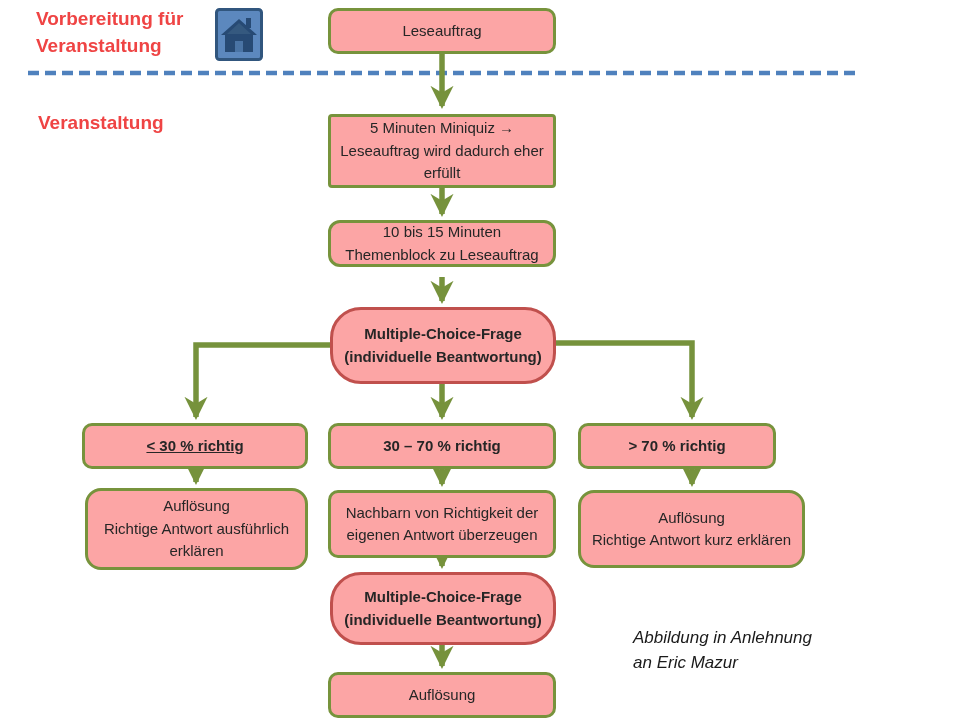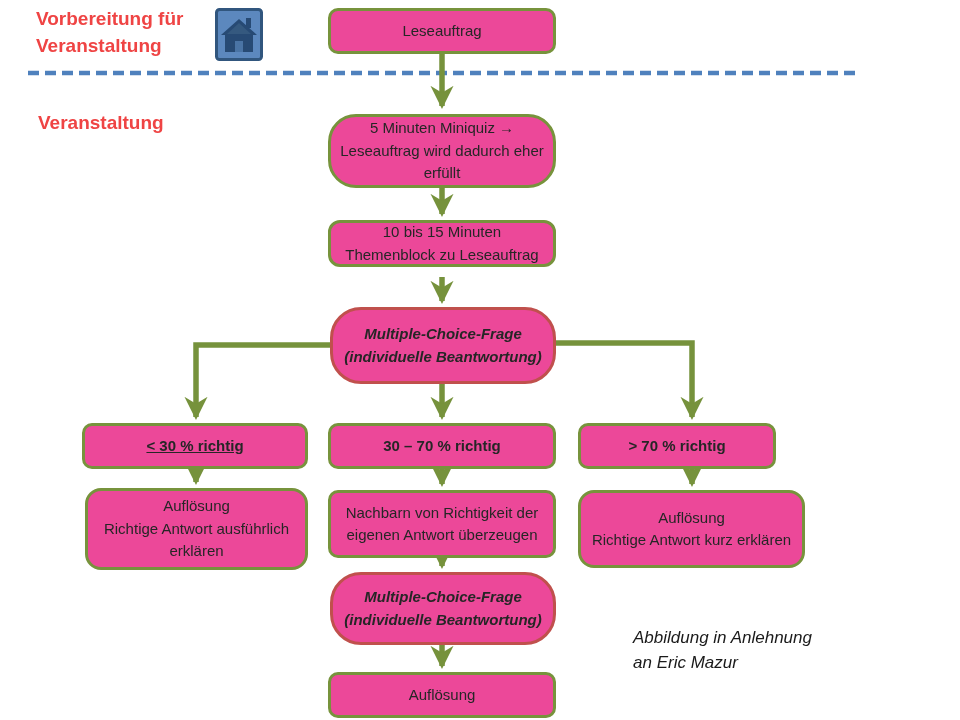--- a/index.html
+++ b/index.html
@@ -14,31 +14,31 @@
     position:absolute;color:#ef4444;font-weight:bold;font-size:19px;
     line-height:1.4;white-space:pre-line;
   }
   #prep-heading{left:36px;top:6px;}
   #event-heading{left:38px;top:110px;}
 
   .home-btn{position:absolute;left:215px;top:8px;width:48px;height:53px;cursor:pointer;}
 
   .node{
     position:absolute;box-sizing:border-box;
-    border:3px solid #77933C;background:#ec4899;border-radius:10px;
+    border:3px solid #77933C;background:#fca5a5;border-radius:10px;
     display:flex;align-items:center;justify-content:center;text-align:center;
     font-size:15px;color:#262626;white-space:pre-line;line-height:1.5;
     padding:20px 8px;
   }
-  .node.red{border-color:#C0504D;border-width:3.5px;border-radius:31px;font-weight:bold;font-style:italic;}
+  .node.red{border-color:#C0504D;border-width:3.5px;border-radius:31px;font-weight:bold;}
   .node.bold{font-weight:bold;}
 
   
   #n0{left:328px;top:8px;width:228px;height:39px;}
-  #n1{left:328px;top:114px;width:228px;height:74px;border-radius:28px;}
+  #n1{left:328px;top:114px;width:228px;height:74px;border-radius:4px;}
   #n2{left:328px;top:220px;width:228px;height:47px;border-radius:12px;}
   #n3{left:330px;top:307px;width:226px;height:77px;}
   #n4{left:82px;top:423px;width:226px;height:35px;text-decoration:underline;}
   #n5{left:328px;top:423px;width:228px;height:41px;}
   #n6{left:578px;top:423px;width:198px;height:35px;}
   #n7{left:85px;top:488px;width:223px;height:82px;border-radius:16px;}
   #n8{left:328px;top:490px;width:228px;height:68px;}
   #n9{left:578px;top:490px;width:227px;height:78px;border-radius:16px;}
   #n10{left:330px;top:572px;width:226px;height:73px;}
   #n11{left:328px;top:672px;width:228px;height:42px;}

